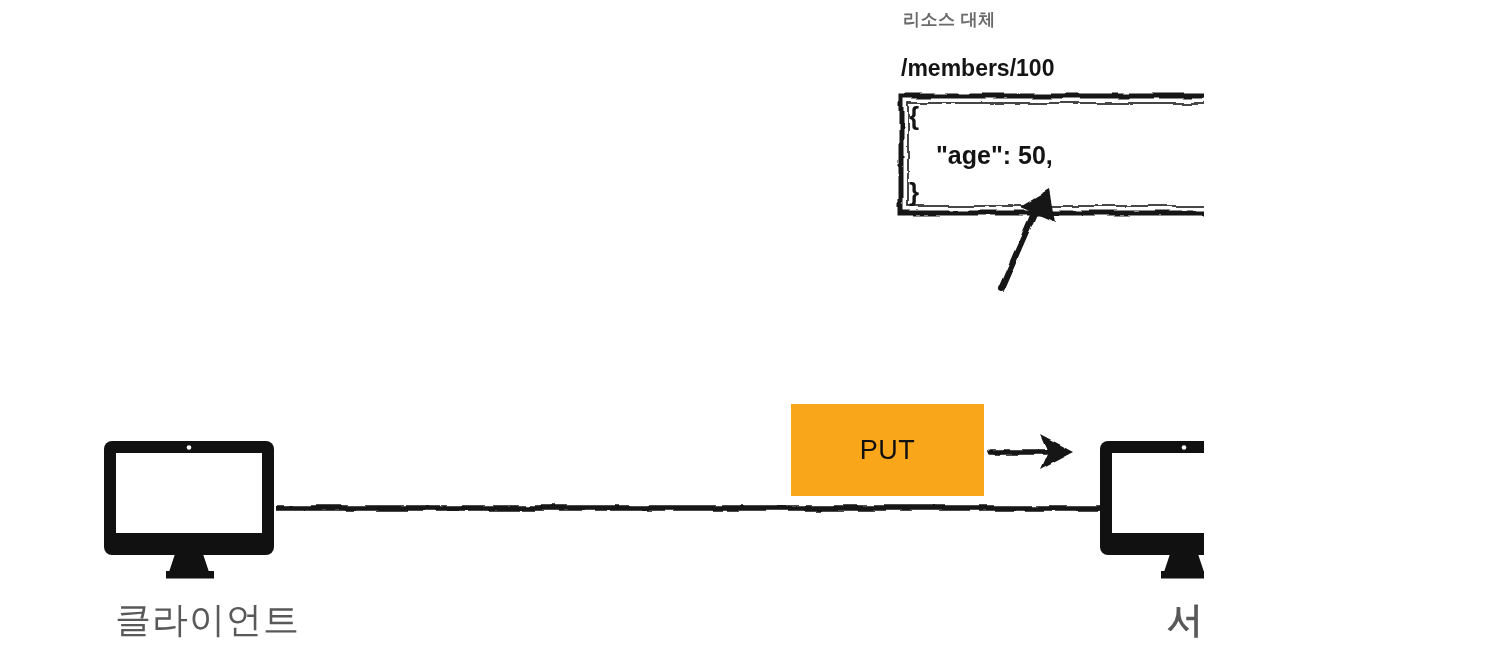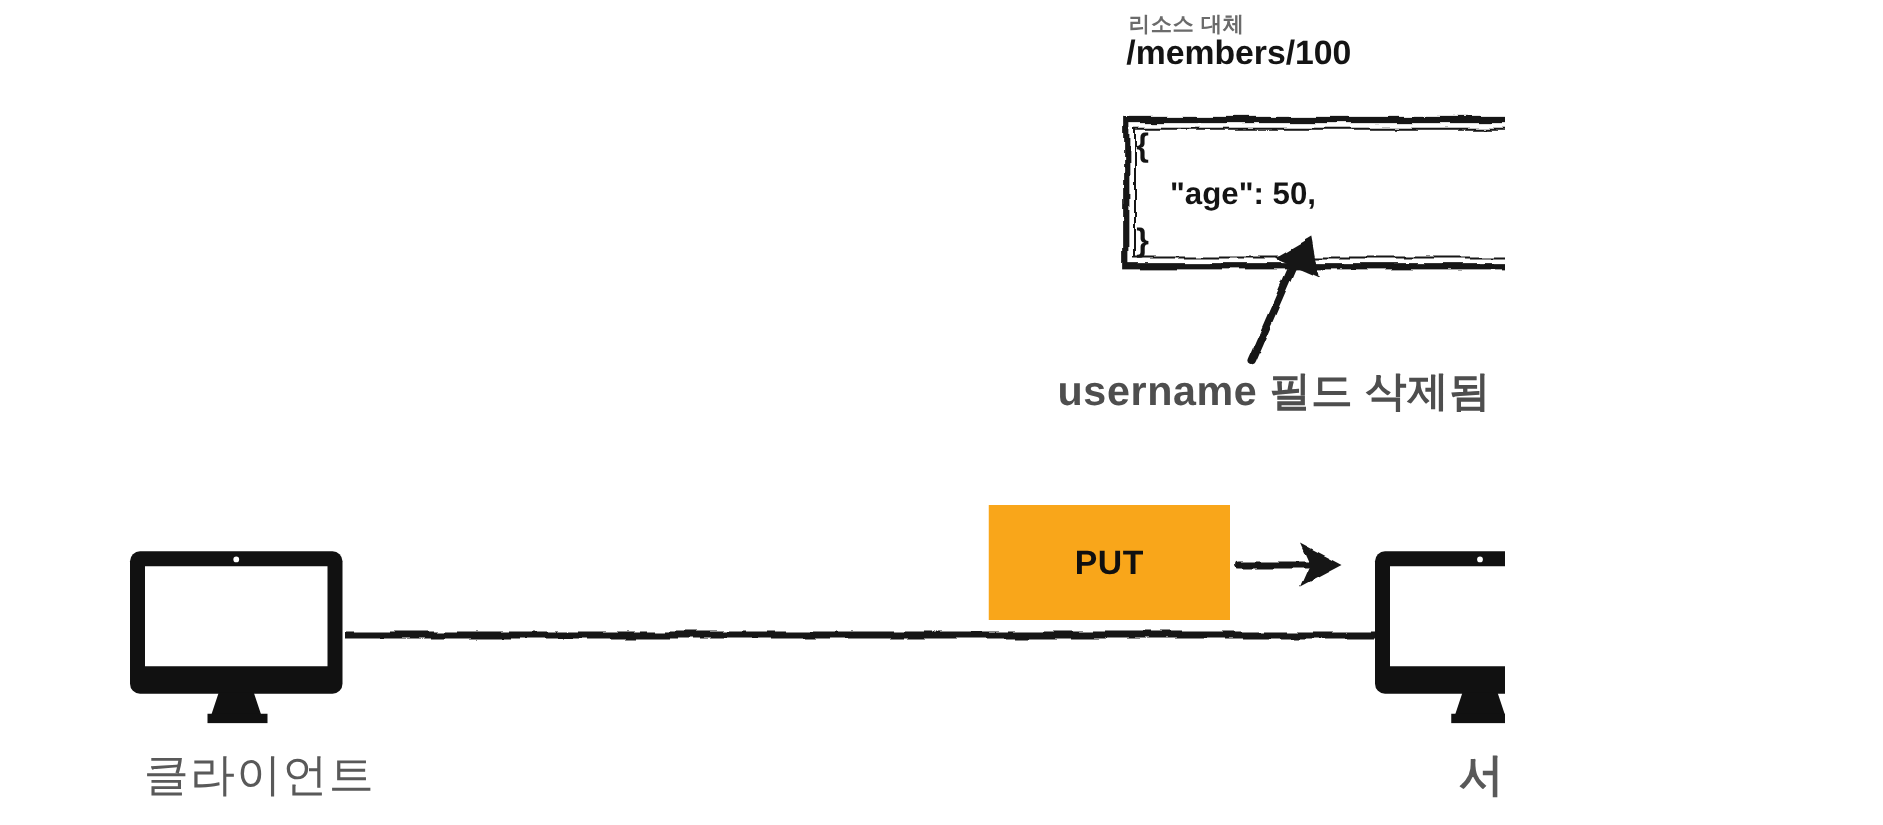--- a/index.html
+++ b/index.html
@@ -12,41 +12,41 @@
     font-family: "Liberation Sans", "DejaVu Sans", sans-serif;
   }
   .abs { position: absolute; white-space: nowrap; }
 
   .caption {
     left: 903px; top: 8px;
     font-size: 17px; font-weight: 700;
     color: #6b6b6b; letter-spacing: 0.5px;
   }
   .resource-path {
-    left: 901px; top: 27px;
-    font-size: 27px; font-weight: 700;
+    left: 901px; top: 55px;
+    font-size: 23px; font-weight: 700;
     color: #141414;
   }
   .body-line { font-weight: 700; color: #141414; }
   .brace-open  { left: 909px; top: 101px; font-size: 26px; }
   .field-line  { left: 936px; top: 141px; font-size: 25px; }
   .brace-close { left: 909px; top: 177px; font-size: 26px; }
 
   .note {
     left: 846px; top: 291px;
     font-size: 33px; font-weight: 700;
     color: #4e4e4e; letter-spacing: 0.5px;
   }
 
   .put-badge {
     left: 791px; top: 404px;
     width: 193px; height: 92px;
     background: #F9A61A;
     display: flex; align-items: center; justify-content: center;
-    font-size: 27px; font-weight: 700; color: #101010;
+    font-size: 27px; font-weight: 400; color: #101010;
     letter-spacing: 0.5px;
   }
 
   .node-label {
     font-size: 36px; font-weight: 400;
     color: #595959; letter-spacing: 1px;
   }
   .client-label { left: 115px; top: 596px; }
   .server-label { left: 1167px; top: 596px; font-weight: bold; }
 
@@ -97,21 +97,20 @@
   </svg>
 
   <div class="abs caption">리소스 대체</div>
 
   <div class="abs resource-path">/members/100</div>
 
   <div class="abs body-line brace-open">{</div>
   <div class="abs body-line field-line">"age": 50,</div>
   <div class="abs body-line brace-close">}</div>
 
-  <div class="abs note">username 필드 삭제됨</div>
 
   <div class="abs put-badge">
     <span>PUT</span>
   </div>
 
   <div class="abs node-label client-label">클라이언트</div>
   <div class="abs node-label server-label">서버</div>
 
 </div>
 

